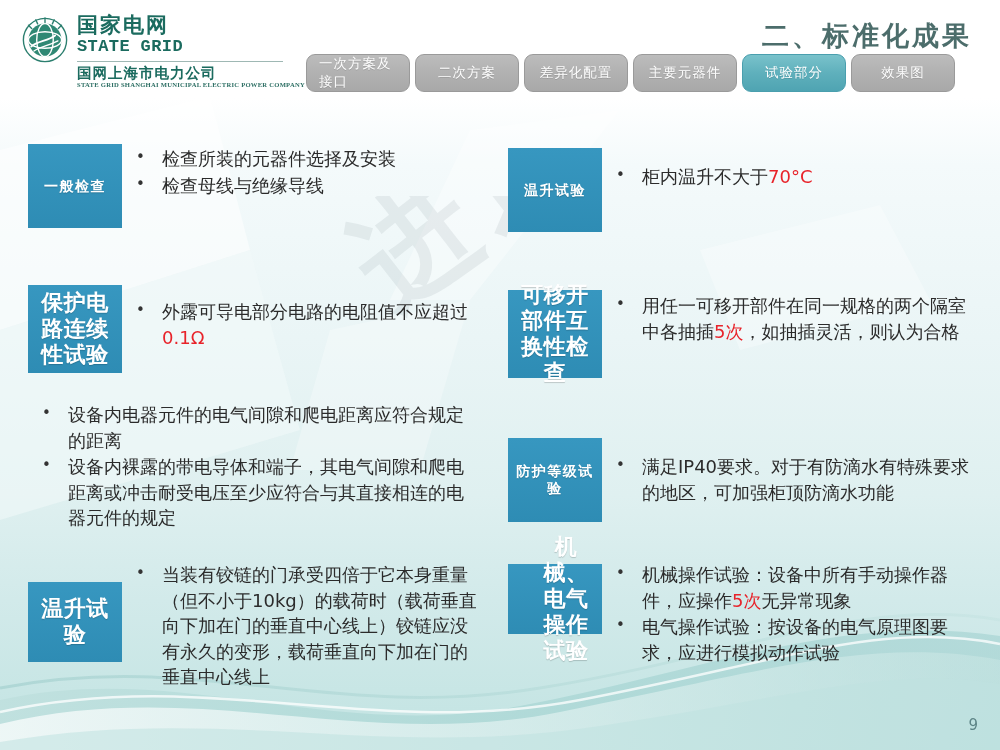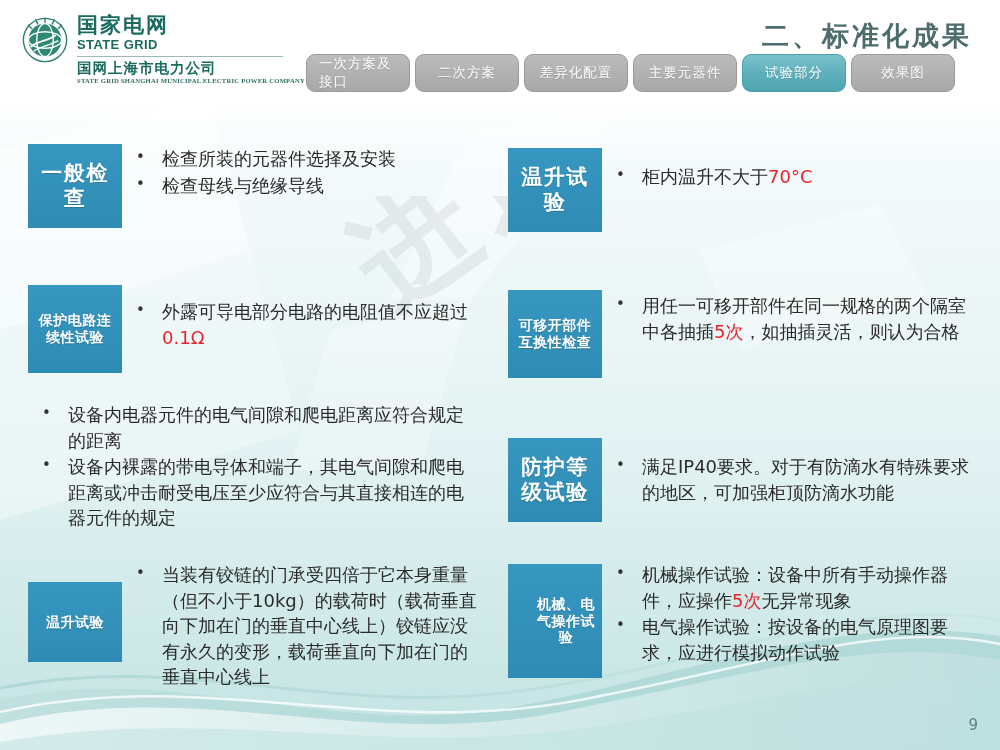--- a/index.html
+++ b/index.html
@@ -96,26 +96,26 @@
   }
   .logo-cn {
     font-size: 21px;
     font-weight: 700;
     color: #1b6b5f;
     letter-spacing: 2px;
     line-height: 1.08;
     font-family: "DejaVu Sans", sans-serif;
   }
   .logo-en {
-    font-size: 13px;
+    font-size: 17px;
     font-weight: 700;
     color: #1b6b5f;
     letter-spacing: 0.4px;
     line-height: 1.18;
-    font-family: Liberation Sans, sans-serif;
+    font-family: Liberation Mono, monospace;
   }
   .logo-rule {
     width: 206px;
     height: 1px;
     background: #9fb8b4;
     margin: 4px 0 3px 0;
   }
   .logo-sub-cn {
     font-size: 14.5px;
     font-weight: 700;
@@ -202,33 +202,33 @@
     display: flex;
     align-items: flex-start;
   }
 
   .chip {
     flex: 0 0 auto;
     background: #3191bc;
     background: linear-gradient(180deg, #3797c0 0%, #2e8cb4 100%);
     color: #ffffff;
     font-weight: 700;
-    font-size: 21px;
+    font-size: 14px;
     line-height: 1.18;
     letter-spacing: 1.5px;
     text-align: center;
     display: flex;
     align-items: center;
     justify-content: center;
     font-family: "DejaVu Sans", sans-serif;
     box-sizing: border-box;
     padding: 4px 6px;
     text-shadow: 0 1px 1px rgba(0,0,0,0.18);
   }
-  .chip.small { font-size: 14px; letter-spacing: 0.5px; }
+  .chip.small { font-size: 22px; letter-spacing: 0.5px; }
 
   .bullets {
     flex: 1 1 auto;
     padding-left: 14px;
     padding-top: 2px;
   }
   .bullet {
     display: flex;
     align-items: flex-start;
     font-size: 18px;
@@ -423,21 +423,21 @@
         <div class="chip" style="width:94px; height:84px;">防护等级试验</div>
         <div class="bullets" style="padding-top:16px;">
           <div class="bullet">
             <span class="dot">•</span>
             <span class="txt"><span>满足IP40要求。对于有防滴水有特殊要求的地区，可加强柜顶防滴水功能</span></span>
           </div>
         </div>
       </div>
 
       <div class="row" style="top:460px; left:0; width:470px;">
-        <div class="chip small" style="width:94px; height:114px; margin-top:4px;padding-left:28px;">机械、电气操作试验</div>
+        <div class="chip small" style="width:94px; height:70px; margin-top:4px;padding-left:28px;">机械、电气操作试验</div>
         <div class="bullets">
           <div class="bullet">
             <span class="dot">•</span>
             <span class="txt"><span>机械操作试验：设备中所有手动操作器件，应操作</span><span class="hl">5次</span><span>无异常现象</span></span>
           </div>
           <div class="bullet">
             <span class="dot">•</span>
             <span class="txt"><span>电气操作试验：按设备的电气原理图要求，应进行模拟动作试验</span></span>
           </div>
         </div>

